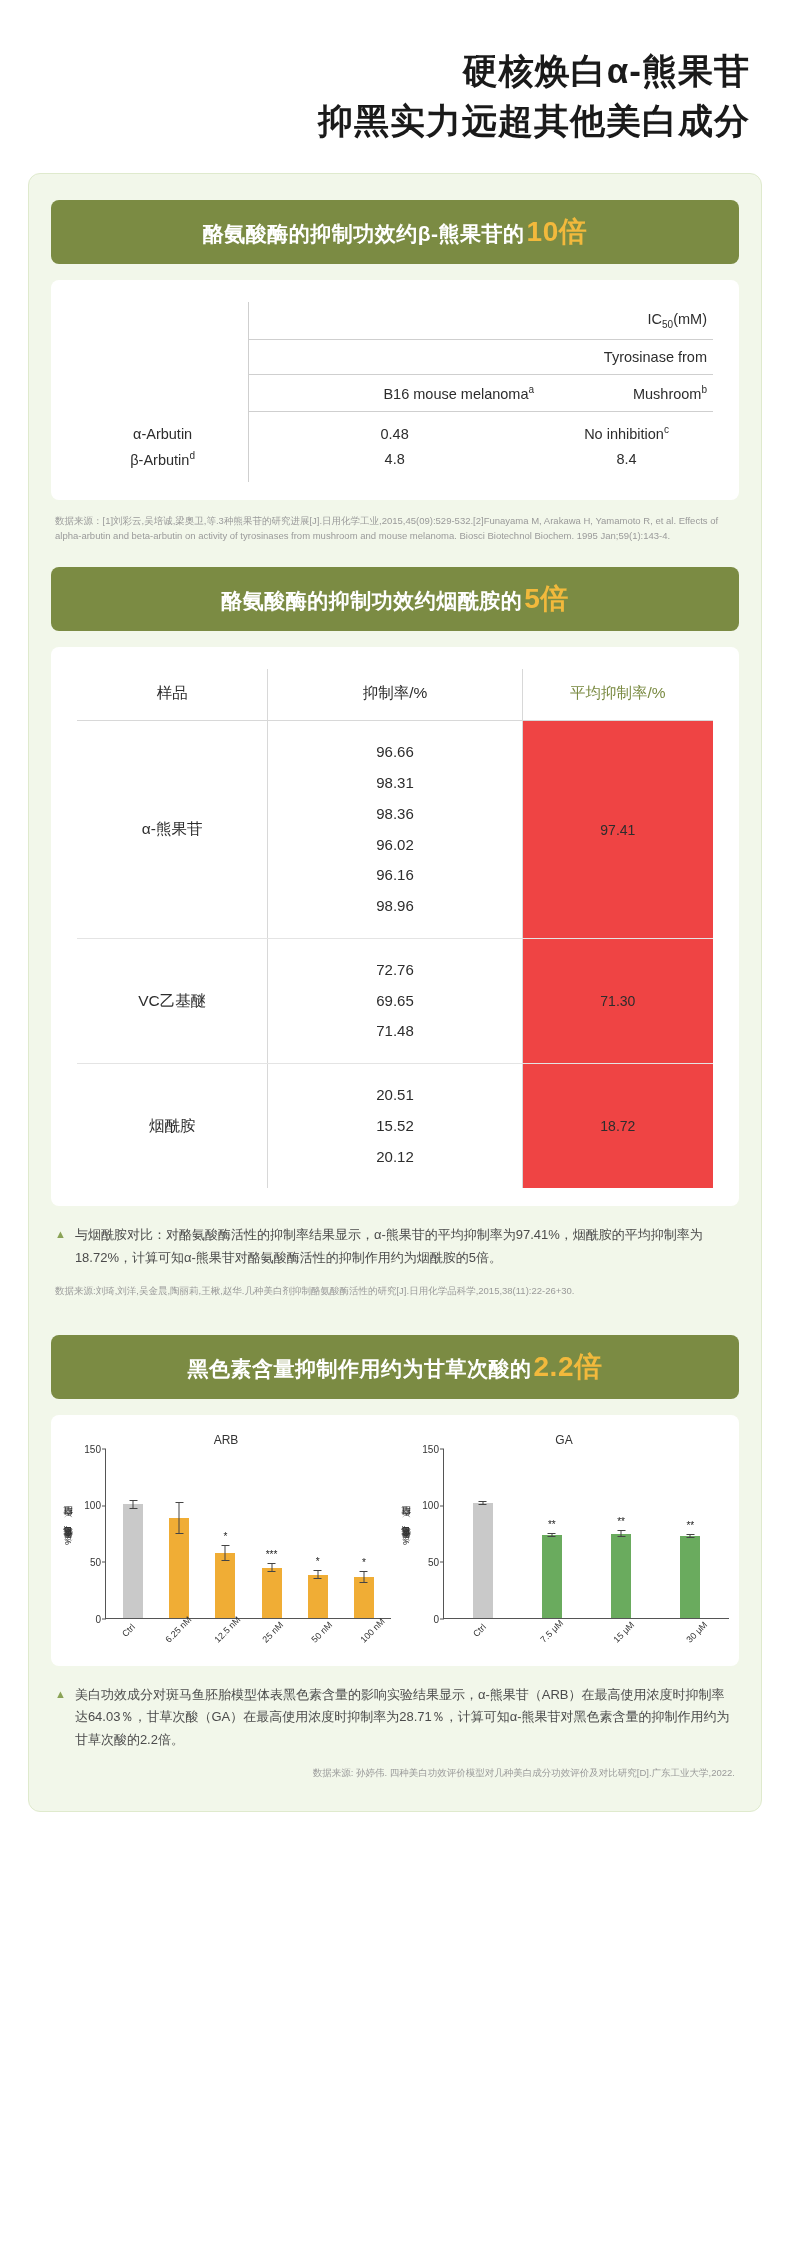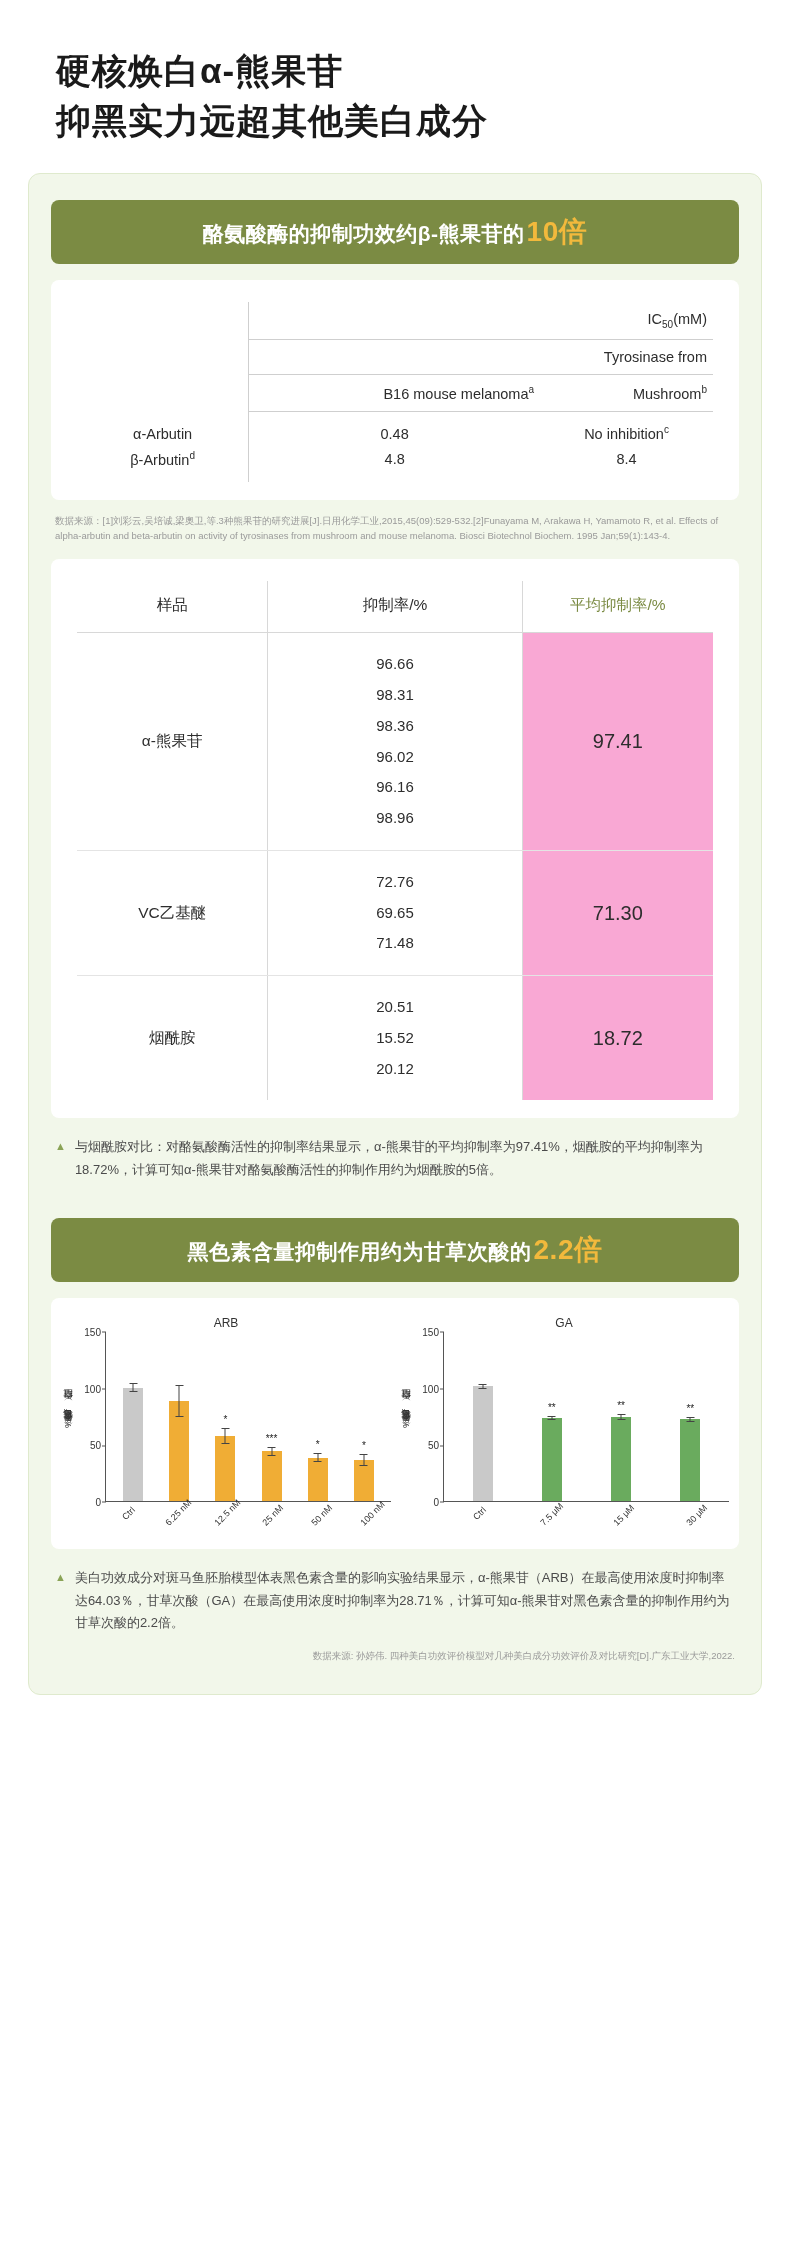--- a/index.html
+++ b/index.html
@@ -5,21 +5,21 @@
   * { box-sizing: border-box; margin: 0; padding: 0; }
   body {
     width: 790px;
     background: #ffffff;
     font-family: "Liberation Sans", "DejaVu Sans", sans-serif;
     color: #2d2d2d;
   }
   .page { width: 790px; padding: 0 0 40px 0; }
 
   
-  .header { text-align: left; padding: 46px 40px 28px 56px; }
+  .header { text-align: right; padding: 46px 40px 28px 56px; }
   .header h1 {
     font-size: 35px;
     font-weight: bold;
     line-height: 1.42;
     letter-spacing: 1px;
     color: #1a1a1a;
   }
 
   
   .card {
@@ -92,21 +92,21 @@
   .t2 td {
     padding: 0;
     text-align: center;
     vertical-align: middle;
     border-bottom: 1px solid #e4e4e4;
   }
   .t2 tr:last-child td { border-bottom: none; }
   .t2 .sepl { border-left: 1px solid #d8d8d8; }
   .t2 .namecell { width: 30%; font-size: 15.5px; }
   .t2 .valcell { width: 40%; padding: 16px 0; line-height: 2.05; font-size: 15px; }
-  .t2 .avgcell { width: 30%; background: #f9a8d4; font-size: 20px; margin-left: 28px; }
+  .t2 .avgcell { width: 30%; background: #ef4444; font-size: 14px; margin-left: 28px; }
 
   
   .callout {
     display: flex;
     gap: 9px;
     margin-top: 18px;
     padding: 0 4px;
     font-size: 13px;
     line-height: 1.75;
     color: #4b4b4b;
@@ -263,20 +263,24 @@
             <span>No inhibition</span><span class="sup">c</span><br>
             <span>8.4</span>
           </td>
         </tr>
       </tbody>
         </table>
     </div>
 
     <div class="source">数据来源：[1]刘彩云,吴培诚,梁奧卫,等.3种熊果苷的研究进展[J].日用化学工业,2015,45(09):529-532.[2]Funayama  M,  Arakawa  H, Yamamoto R, et al. Effects of alpha-arbutin and beta-arbutin on activity of tyrosinases from mushroom and mouse melanoma. Biosci Biotechnol Biochem. 1995 Jan;59(1):143-4.</div>
 
+    <div class="title-bar" style="margin-top:24px;">
+      <span>酪氨酸酶的抑制功效约烟酰胺的</span>
+        <span class="hl">5倍</span>
+    </div>
 
     <div class="panel">
       <table class="t2">
         <tbody>
             <tr>
           <th class="namecell">样品</th>
           <th class="sepl">抑制率/%</th>
           <th class="sepl avg">平均抑制率/%</th>
         </tr>
         <tr>
@@ -310,20 +314,21 @@
           <td class="sepl avgcell">18.72</td>
         </tr>
       </tbody>
         </table>
     </div>
 
     <div class="callout">
       <span class="tri">▲</span>
       <span>与烟酰胺对比：对酪氨酸酶活性的抑制率结果显示，α-熊果苷的平均抑制率为97.41%，烟酰胺的平均抑制率为18.72%，计算可知α-熊果苷对酪氨酸酶活性的抑制作用约为烟酰胺的5倍。</span>
     </div>
+    <div class="source">数据来源:刘琦,刘洋,吴金晨,陶丽莉,王楸,赵华.几种美白剂抑制酪氨酸酶活性的研究[J].日用化学品科学,2015,38(11):22-26+30.</div>
 
     <div class="title-bar" style="margin-top:36px;">
       <span>黑色素含量抑制作用约为甘草次酸的</span>
         <span class="hl">2.2倍</span>
     </div>
 
     <div class="charts">
       <div class="chart">
         <div class="chart-title">ARB</div>
         <div class="plot-wrap">

